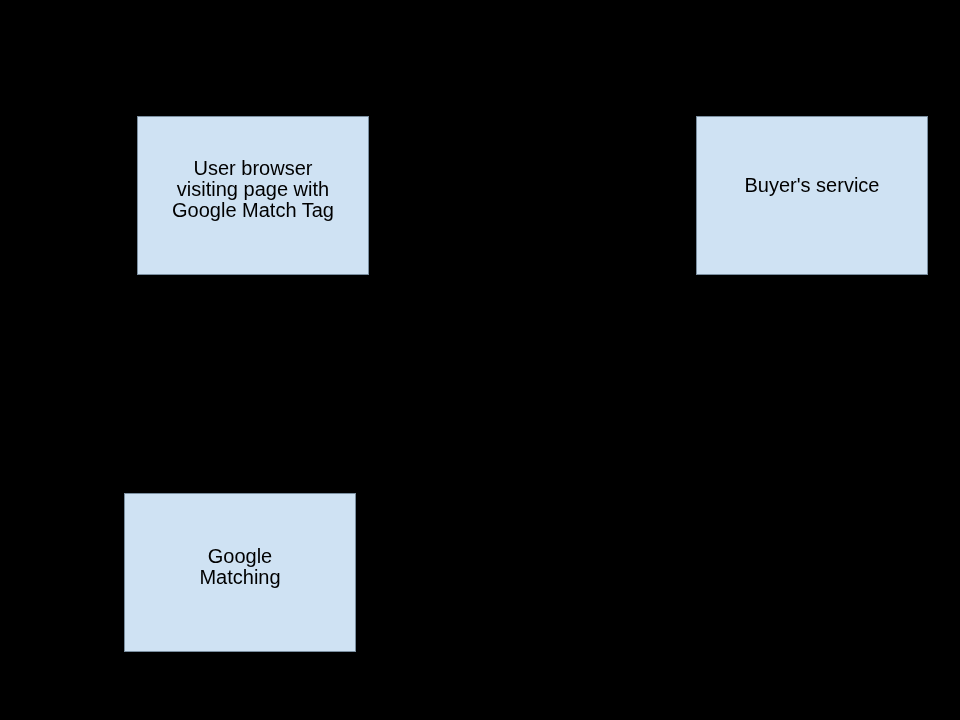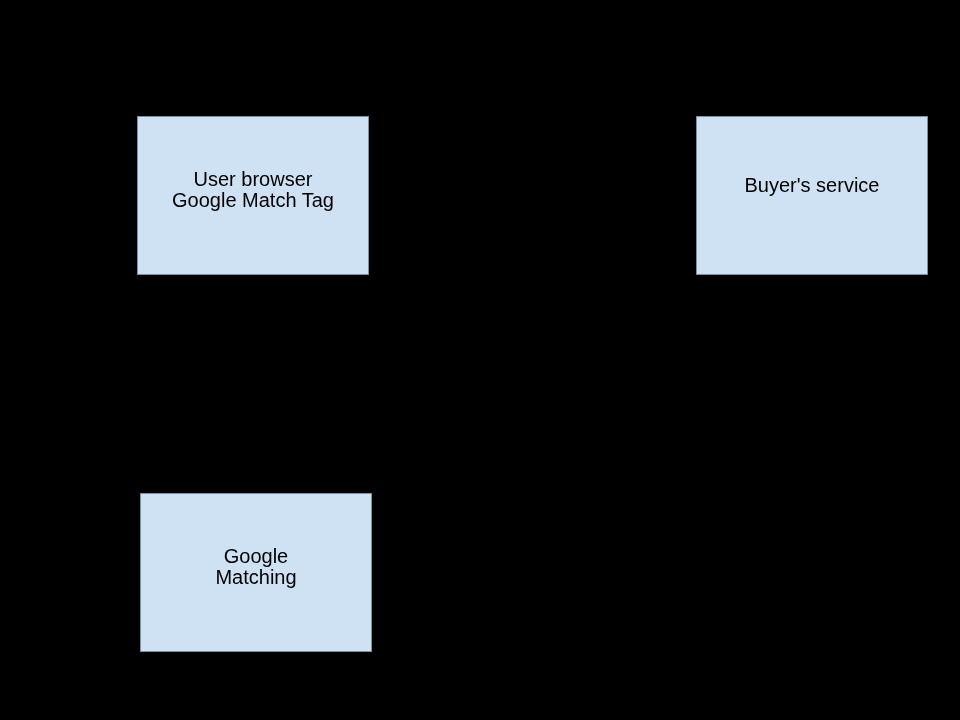--- a/index.html
+++ b/index.html
@@ -38,34 +38,35 @@
   #node-user-browser {
     left: 137px; top: 116px; width: 232px; height: 159px;
   }
   #node-buyers-service {
     left: 696px; top: 116px; width: 232px; height: 159px;
   }
   #node-buyers-service .label {
     transform: translateY(-10px);
   }
   #node-google-cms {
-    left: 140px; top: 493px; width: 232px; height: 159px; align-items: center;
+    left: 124px; top: 493px; width: 232px; height: 159px; align-items: center;
   }
   .line {
     display: block;
   }
 </style>
 </head>
 <body>
 
 <div class="stage">
 
   <div class="node" id="node-user-browser">
     <div class="label">
       <span class="line">User browser</span>
+      <span class="line">visiting page with</span>
       <span class="line">Google Match Tag</span>
     </div>
   </div>
 
   <div class="node" id="node-buyers-service">
     <div class="label">
       <span class="line">Buyer's service</span>
     </div>
   </div>
 

